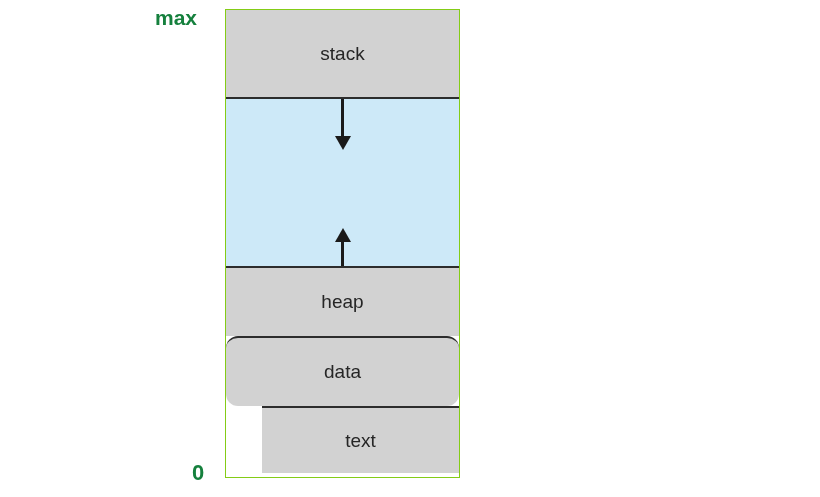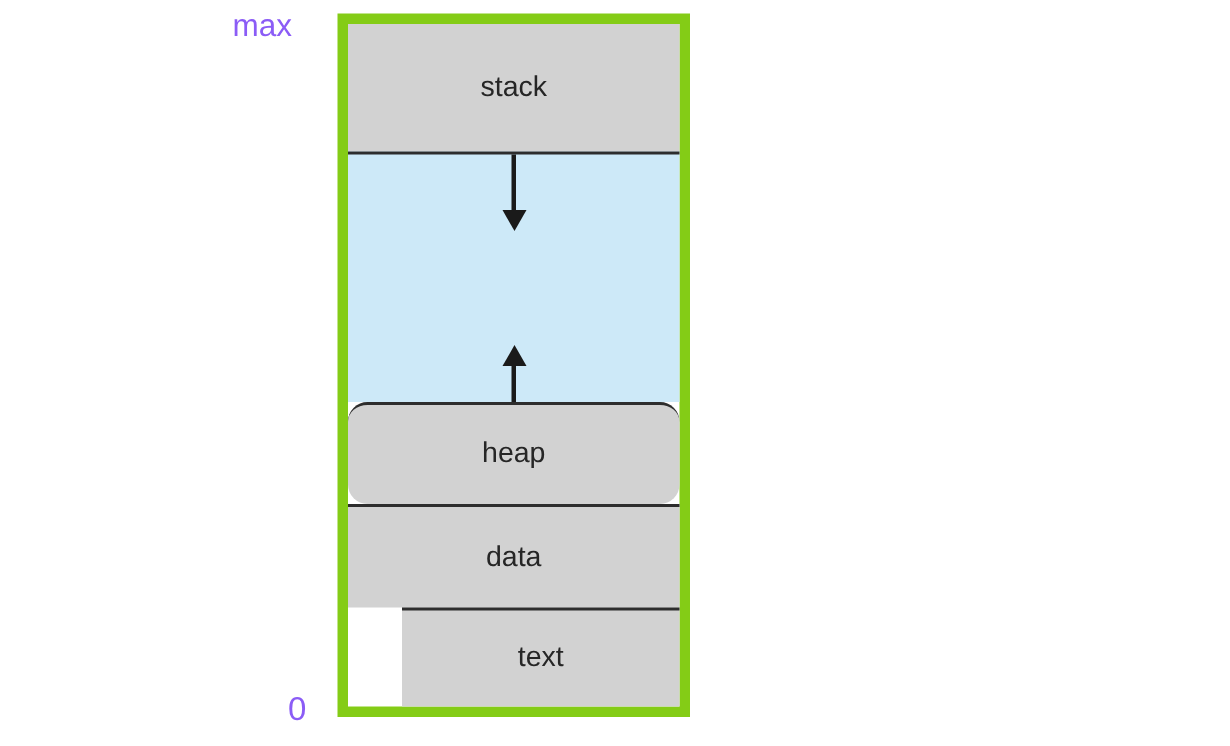--- a/index.html
+++ b/index.html
@@ -10,54 +10,55 @@
   }
   .canvas {
     position: relative;
     width: 820px;
     height: 497px;
     background: #ffffff;
     overflow: hidden;
   }
   .addr-label {
     position: absolute;
-    color: #8b5cf6;
+    color: #15803d;
     font-size: 21px;
     line-height: 1;
+    font-weight: bold;
   }
   .addr-label.max { left: 155px; top: 7px; }
   .addr-label.zero { left: 192px; top: 462px; font-size: 22px; }
 
   .memory-box {
     position: absolute;
     left: 225px;
     top: 9px;
     width: 235px;
     height: 469px;
     box-sizing: border-box;
-    border: 7px solid #84cc16;
+    border: 1px solid #84cc16;
     display: flex;
     flex-direction: column;
     text-align: right;
   }
   .segment {
     box-sizing: border-box;
     display: flex;
     align-items: center;
     justify-content: center;
     color: #262626;
     font-size: 19px;
     background: #d2d2d2;
     position: relative;
   }
   .segment + .segment { border-top: 2px solid #2d2d2d; }
   .seg-stack { height: 87px; }
   .seg-free  { height: 169px; background: #cde9f8; }
-  .seg-heap  { height: 70px; border-radius: 13px; }
-  .seg-data  { height: 70px; }
+  .seg-heap  { height: 70px; }
+  .seg-data  { height: 70px; border-radius: 12px; }
   .seg-text  { height: 67px; margin-left: 36px; }
 
   .arrow {
     position: absolute;
     left: 50%;
     transform: translateX(-50%);
     display: flex;
     flex-direction: column;
     align-items: center;
   }

